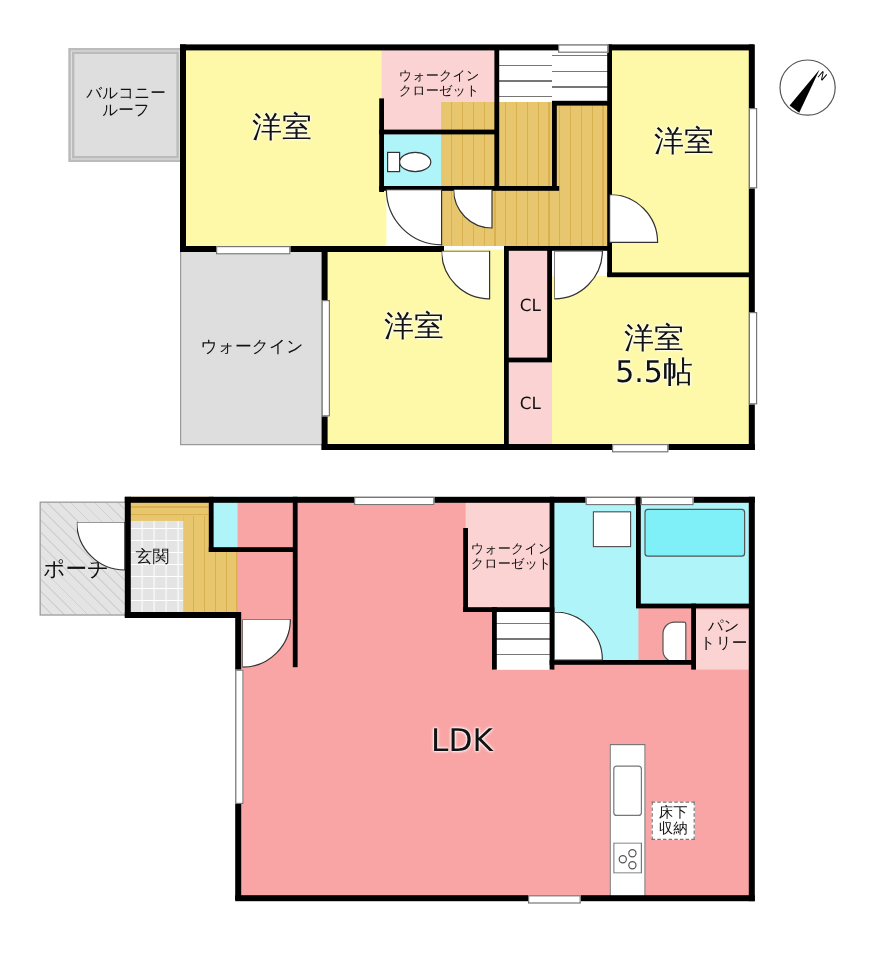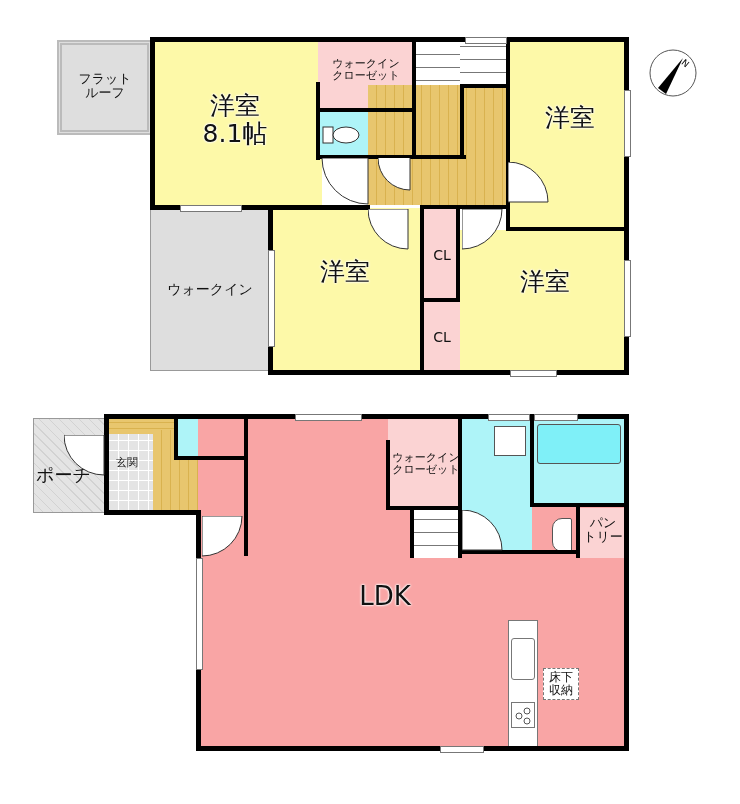--- a/index.html
+++ b/index.html
@@ -20,21 +20,21 @@
   .stairs{background:#fff;background-image:repeating-linear-gradient(0deg,#fff 0 12px,#777 12px 13px);}
   .compass{position:absolute;}
 </style>
 </head>
 <body>
 
 <div class="abs" style="left:0;top:0;width:740px;height:390px;">
 
   <div class="abs gray" style="left:57px;top:40px;width:95px;height:95px;border:5px double #bbb;background:#dedede;"></div>
   <div class="label small" style="left:70px;top:72px;width:70px;font-size:13px;">
-    <div>フラット</div>
+    <div>バルコニー</div>
     <div>ルーフ</div>
   </div>
 
   <div class="abs gray" style="left:150px;top:208px;width:122px;height:163px;"></div>
   <div class="label small" style="left:155px;top:282px;width:110px;font-size:14px;">ウォークイン</div>
 
   <div class="abs yellow" style="left:152px;top:40px;width:170px;height:170px;"></div>
 
   <div class="abs pink" style="left:318px;top:40px;width:95px;height:70px;"></div>
 
@@ -103,50 +103,50 @@
   <div class="win" style="left:624px;top:260px;width:5px;height:75px;"></div>
   <div class="win" style="left:465px;top:37px;width:40px;height:5px;"></div>
   <div class="win" style="left:510px;top:370px;width:45px;height:5px;"></div>
 
   <div class="label" style="left:322px;top:58px;width:88px;font-size:11px;">
     <div>ウォークイン</div>
     <div>クローゼット</div>
   </div>
   <div class="label big" style="left:185px;top:92px;width:100px;">
     <div>洋室</div>
-    <div>8.1帖</div>
   </div>
   <div class="label big" style="left:520px;top:104px;width:100px;">
     <div>洋室</div>
   </div>
   <div class="label big" style="left:295px;top:258px;width:100px;">
     <div>洋室</div>
   </div>
   <div class="label big" style="left:495px;top:268px;width:100px;">
     <div>洋室</div>
+    <div>5.5帖</div>
   </div>
   <div class="label" style="left:424px;top:248px;width:36px;font-size:14px;">CL</div>
   <div class="label" style="left:424px;top:330px;width:36px;font-size:14px;">CL</div>
 
   <div class="compass" style="left:648px;top:48px;width:50px;height:50px;">
     <svg width="50" height="50">
         <circle cx="25" cy="25" r="23" fill="#fff" stroke="#555"></circle>
         <polygon points="35,10 10,40 18,46" fill="#000"></polygon>
         <text x="34" y="16" font-size="9" font-family="DejaVu Sans, sans-serif" transform="rotate(40 34 14)">N</text>
       </svg>
   </div>
 </div>
 
 <div class="abs" style="left:0;top:390px;width:740px;height:414px;">
 
   <div class="abs gray" style="left:33px;top:28px;width:75px;height:95px;background:#e4e4e4;background-image:repeating-linear-gradient(45deg,#e4e4e4 0 6px,#d2d2d2 6px 7px),repeating-linear-gradient(-45deg,transparent 0 6px,#d2d2d2 6px 7px);"></div>
   <div class="label" style="left:36px;top:35px;width:55px;font-size:18px;margin-top:40px;">ポーチ</div>
 
   <div class="abs" style="left:108px;top:40px;width:45px;height:82px;background:#e4e4e4;background-image:linear-gradient(#fff 1px,transparent 1px),linear-gradient(90deg,#fff 1px,transparent 1px);background-size:10px 10px;"></div>
-  <div class="label" style="left:108px;top:67px;width:38px;font-size:11px;">玄関</div>
+  <div class="label" style="left:108px;top:67px;width:38px;font-size:14px;">玄関</div>
   <div class="abs woodh" style="left:108px;top:24px;width:66px;height:20px;"></div>
   <div class="abs wood" style="left:153px;top:40px;width:92px;height:82px;"></div>
 
   <div class="abs cyan" style="left:176px;top:24px;width:72px;height:44px;"></div>
   <div class="abs" style="left:200px;top:33px;width:44px;height:24px;">
     <svg width="44" height="24">
         <ellipse cx="16" cy="12" rx="14" ry="9" fill="#fff" stroke="#333"></ellipse>
         <rect x="30" y="4" width="12" height="16" fill="#fff" stroke="#333"></rect>
       </svg>
   </div>
@@ -217,16 +217,16 @@
   <div class="win" style="left:295px;top:24px;width:65px;height:5px;"></div>
   <div class="win" style="left:488px;top:24px;width:40px;height:5px;"></div>
   <div class="win" style="left:534px;top:24px;width:42px;height:5px;"></div>
   <div class="win" style="left:196px;top:168px;width:5px;height:110px;"></div>
   <div class="win" style="left:440px;top:356px;width:42px;height:5px;"></div>
 
   <div class="label" style="left:390px;top:62px;width:72px;font-size:11px;">
     <div>ウォークイン</div>
     <div>クローゼット</div>
   </div>
-  <div class="label big" style="left:320px;top:192px;width:130px;font-size:26px;">
+  <div class="label big" style="left:320px;top:214px;width:130px;font-size:26px;">
     <div>LDK</div>
   </div>
 </div>
 
 </body></html>

